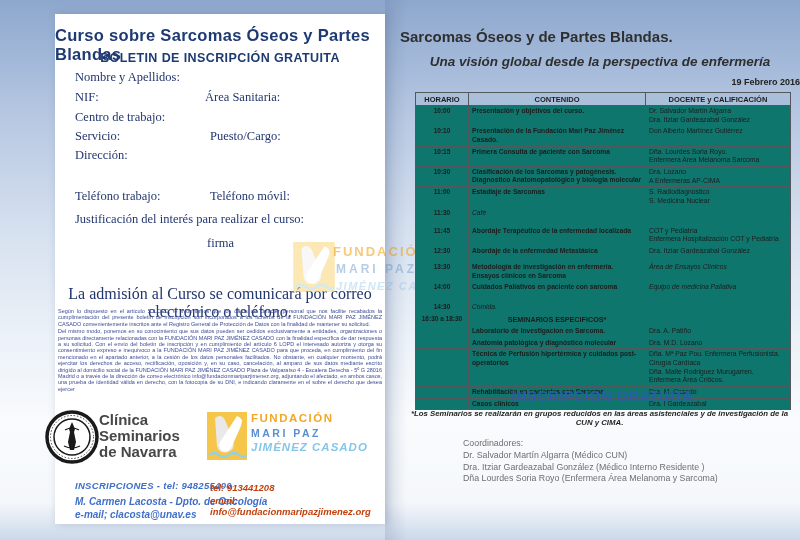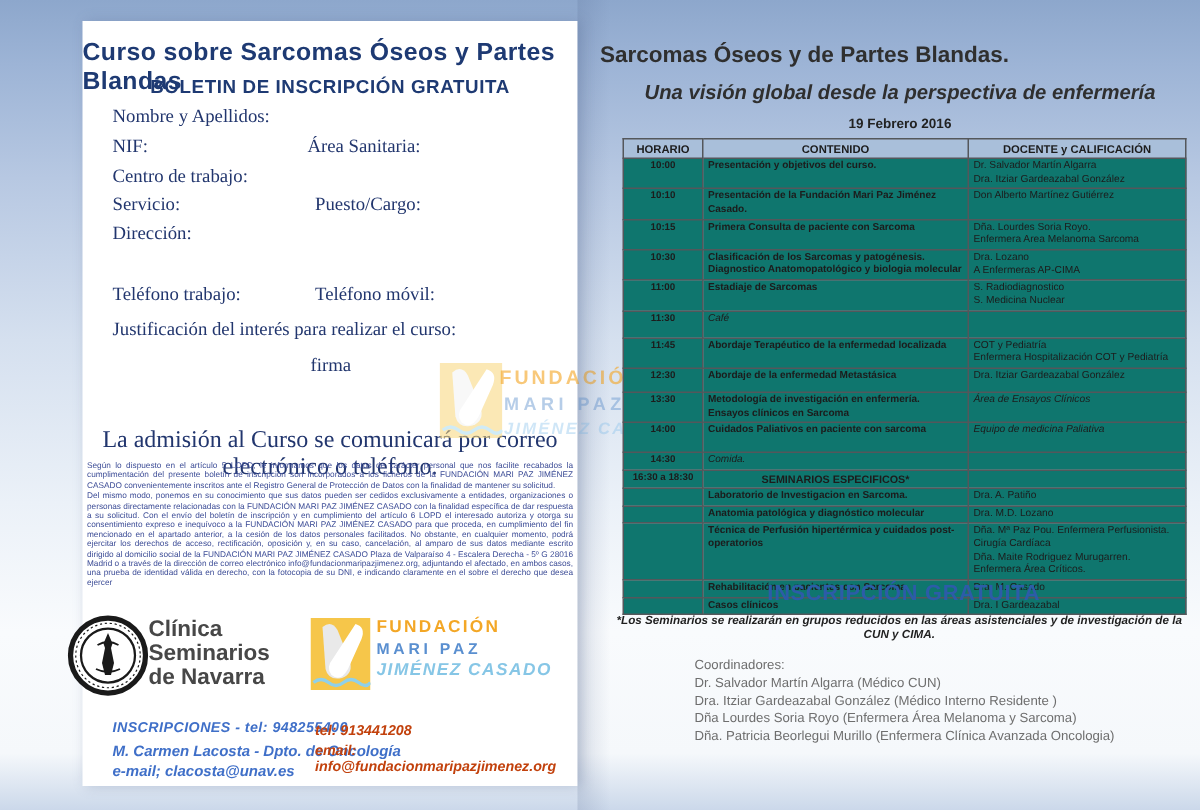--- a/index.html
+++ b/index.html
@@ -59,21 +59,21 @@
     color:rgba(140,195,235,.42);letter-spacing:1.5px;}
 
   .fold{position:absolute;left:385px;top:0;width:22px;height:540px;
     background:linear-gradient(90deg,rgba(80,100,140,.18),rgba(80,100,140,0));}
 
   
   .rtitle{position:absolute;left:400px;top:28px;width:400px;text-align:left;
     font-size:15px;font-weight:bold;color:#2f2f2f;}
   .rsubtitle{position:absolute;left:400px;top:54px;width:400px;text-align:center;
     font-size:13.5px;font-weight:bold;font-style:italic;color:#2f2f2f;}
-  .rdate{position:absolute;left:400px;top:77px;width:400px;text-align:center;
+  .rdate{position:absolute;left:400px;top:77px;width:400px;text-align:right;
     font-size:9px;font-weight:bold;color:#222;}
 
   table.sched{position:absolute;left:415px;top:92px;width:375px;
     border-collapse:collapse;table-layout:fixed;}
   table.sched col.c1{width:53px;} table.sched col.c2{width:177px;} table.sched col.c3{width:145px;}
   table.sched th{background:#a9bfda;border:1px solid #54575b;font-size:7.5px;
     font-weight:bold;color:#1c1c1c;padding:1px 2px;height:10px;text-align:center;}
   table.sched td{background:#0f766e;border:1px solid #54575b;padding:1px 3px;
     vertical-align:top;color:#1c1c1c;white-space:pre-line;line-height:1.28;}
   td.c-time{font-size:6.5px;text-align:center;font-weight:bold;}
@@ -312,14 +312,13 @@
 </table>
 
 <div class="inscription">INSCRIPCIÓN GRATUITA</div>
 <div class="seminar-note">*Los Seminarios se realizarán en grupos reducidos en las áreas asistenciales y de investigación de la CUN y CIMA.</div>
 
 <div class="coordinators">
   <div>Coordinadores:</div>
   <div>Dr. Salvador Martín Algarra (Médico CUN)</div>
   <div>Dra. Itziar Gardeazabal González (Médico Interno Residente )</div>
   <div>Dña Lourdes Soria Royo (Enfermera Área Melanoma y Sarcoma)</div>
-  <div>Dña. Patricia Beorlegui Murillo (Enfermera Clínica Avanzada Oncologia)</div>
 </div>
 
 </body></html>

